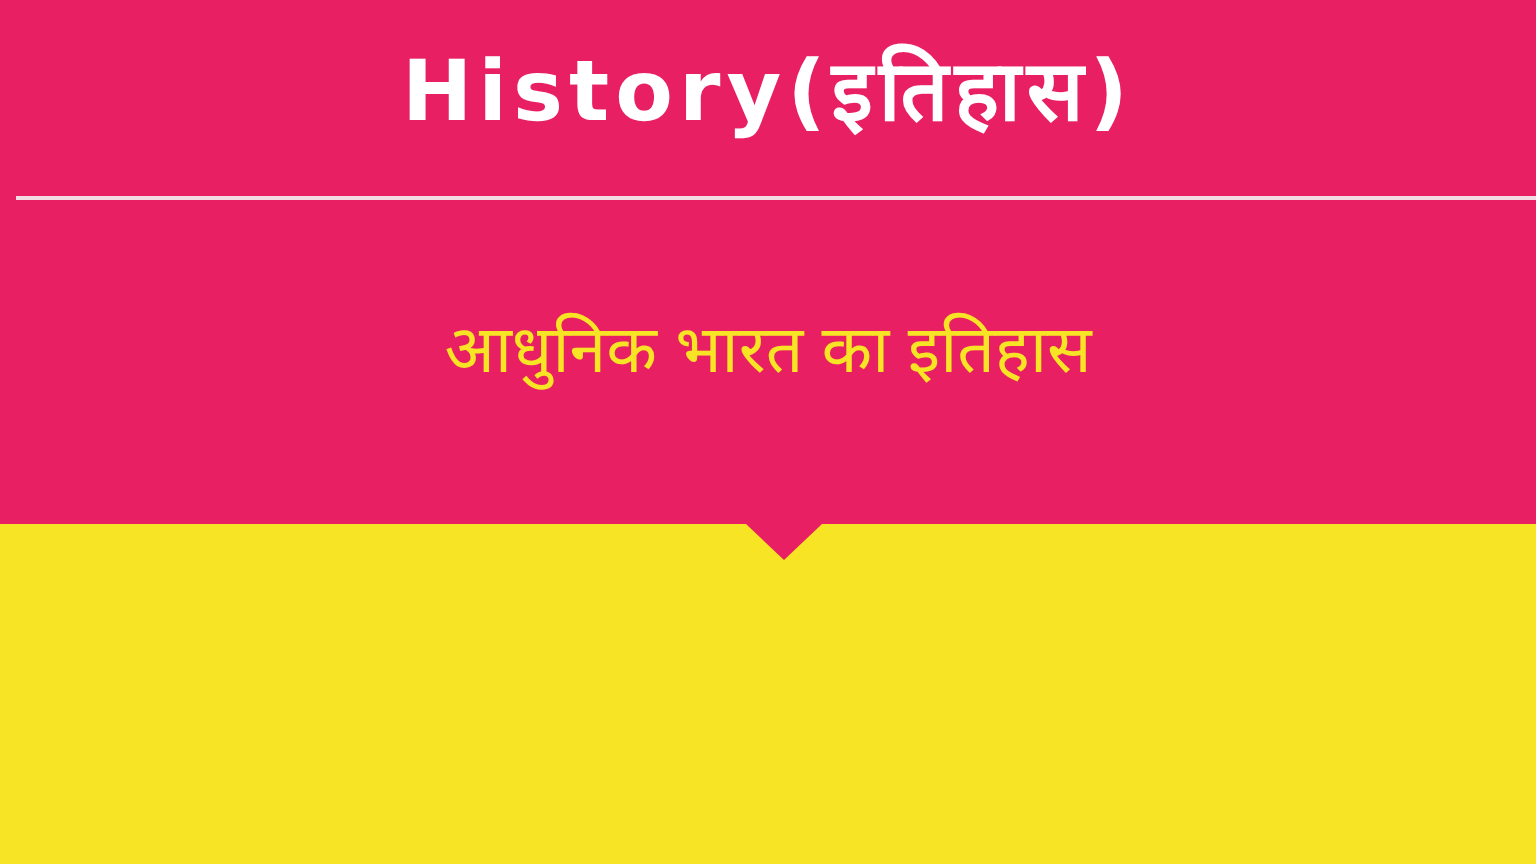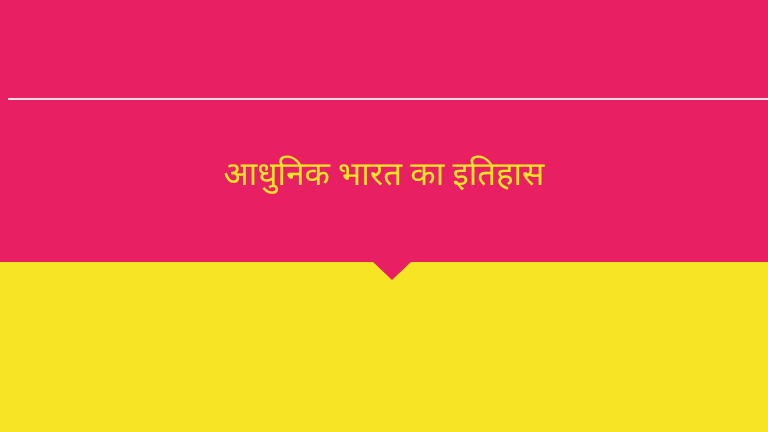--- a/index.html
+++ b/index.html
@@ -66,21 +66,21 @@
     top: 130px;
     width: 768px;
     height: 90px;
     display: flex;
     align-items: center;
     justify-content: center;
   }
 
   .subtitle-text {
     color: #F7E425;
-    font-family: Liberation Serif, serif;
+    font-family: Liberation Sans, sans-serif;
     font-size: 33px;
     font-weight: normal;
     line-height: 1.25;
     white-space: nowrap;
   }
 
   
   .yellow-band {
     position: absolute;
     left: 0;
@@ -102,20 +102,23 @@
     border-top: 18px solid #E81F63;
   }
 </style>
 </head>
 <body>
 
 <div class="slide">
 
   <div class="pink-band">
 
+    <div class="title-row">
+      <div class="title-text">History(इतिहास)</div>
+    </div>
 
     <div class="title-rule"></div>
 
     <div class="subtitle-row">
       <div class="subtitle-text">आधुनिक भारत का इतिहास</div>
     </div>
 
   </div>
 
   <div class="yellow-band">

